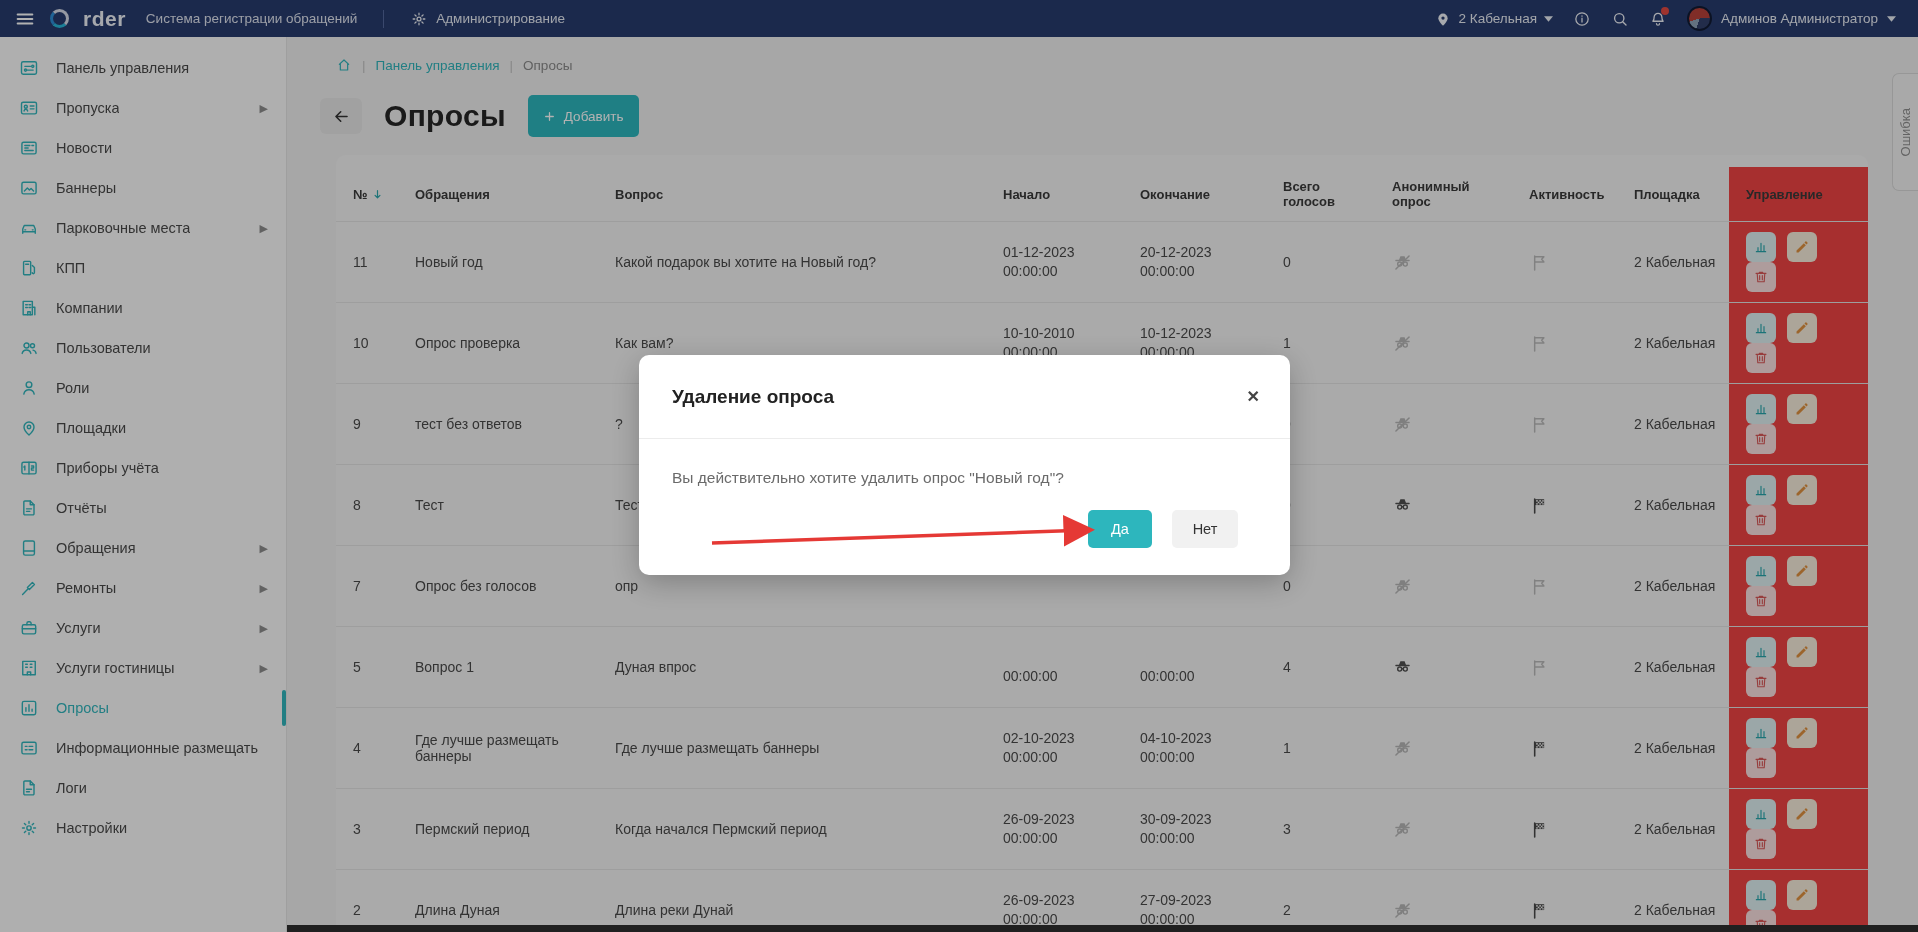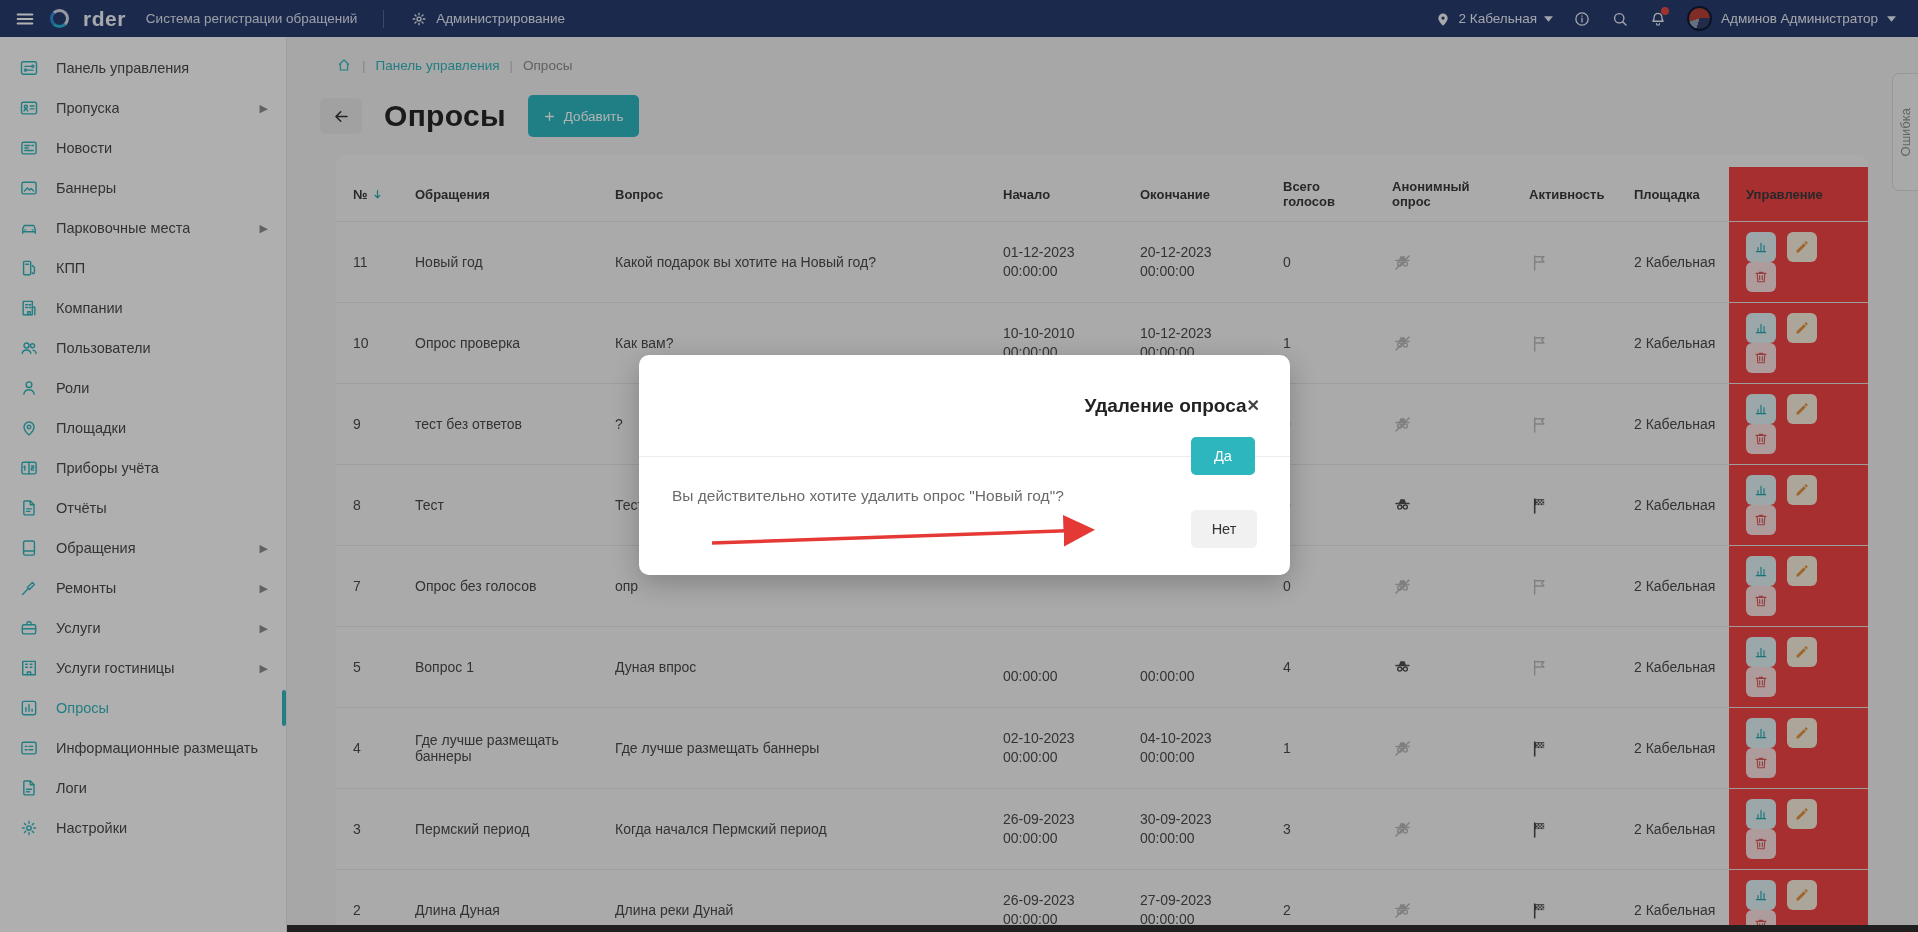--- a/index.html
+++ b/index.html
@@ -68,25 +68,25 @@
   .mbtn-del { background:#f9e0e0; color:#d95858; }
 
   .hscrollbar { position:fixed; left:287px; right:0; bottom:0; height:7px; background:#2e2e2e; z-index:6; }
 
   .error-tab { position:fixed; right:0; top:73px; width:26px; height:118px; background:#f3f3f3; border:1px solid #d8d8d8; border-right:none; border-radius:7px 0 0 7px; display:flex; align-items:center; justify-content:center; z-index:7; cursor:pointer; }
   .error-tab span { writing-mode:vertical-rl; transform:rotate(180deg); font-size:13px; color:#8f8f8f; }
 
   
   .backdrop { position:fixed; inset:0; background:rgba(0,0,0,0.30); z-index:100; }
   .modal { position:fixed; left:639px; top:355px; width:651px; height:220px; background:#fff; border-radius:10px; box-shadow:0 8px 30px rgba(0,0,0,.25); z-index:200; }
-  .modal-head { height:102px; display:flex; align-items:center; justify-content:flex-end; padding:0 30px 0 33px; border-bottom:1px solid #ececec; }
+  .modal-head { height:84px; display:flex; align-items:center; justify-content:space-between; padding:0 30px 0 33px; border-bottom:1px solid #ececec; }
   .modal-title { font-size:19px; font-weight:700; color:#222; }
   .modal-close { border:none; background:none; font-size:16px; font-weight:700; color:#444; cursor:pointer; line-height:1; font-family:inherit; }
   .modal-body { padding:30px 33px 0; font-size:15.5px; color:#6a6a6a; }
-  .modal-actions { position:absolute; right:33px; bottom:27px; display:flex; gap:35px;flex-direction:column; }
+  .modal-actions { position:absolute; right:52px; bottom:27px; display:flex; gap:20px; }
   .btn-yes { width:64px; height:38px; background:#2db6bd; color:#fff; border:none; border-radius:5px; font-size:14.5px; cursor:pointer; font-family:inherit; }
   .btn-no { width:66px; height:38px; background:#f1f1f1; color:#333; border:none; border-radius:5px; font-size:14.5px; cursor:pointer; font-family:inherit; }
 
   .annotation-arrow { position:fixed; left:700px; top:515px; width:410px; height:45px; z-index:300; pointer-events:none; }
 </style>
 </head>
 <body>
 
 <header class="topbar">
   <div class="tb-left">

